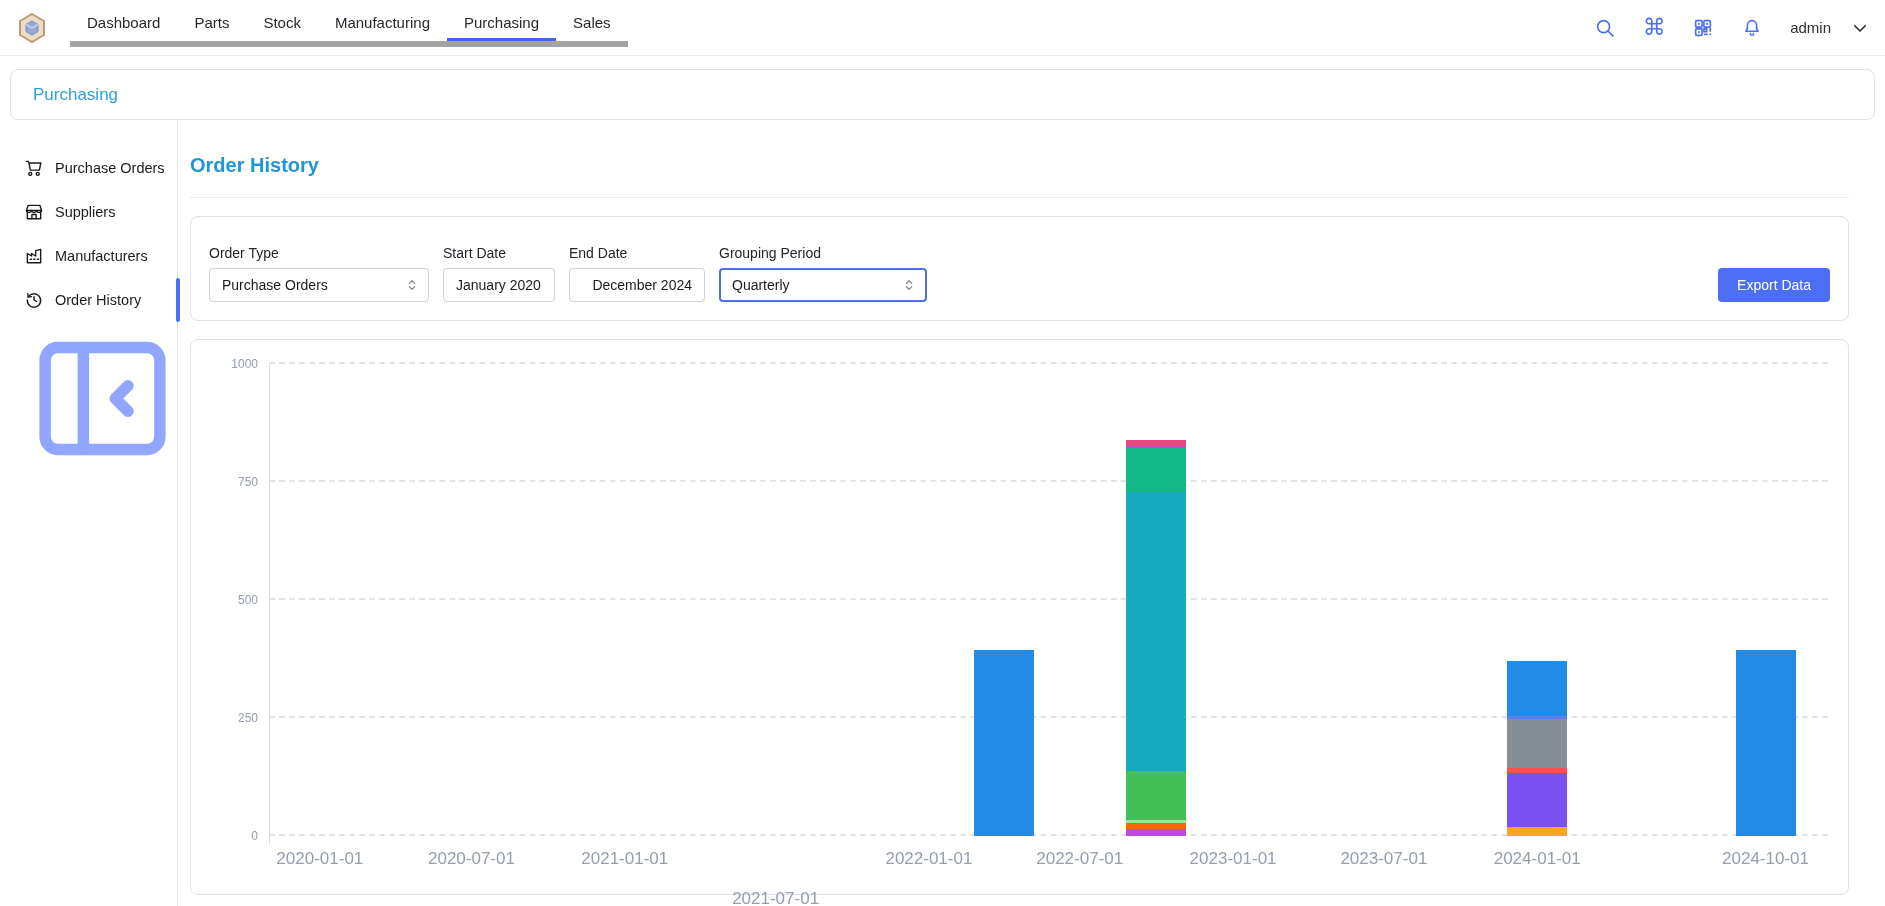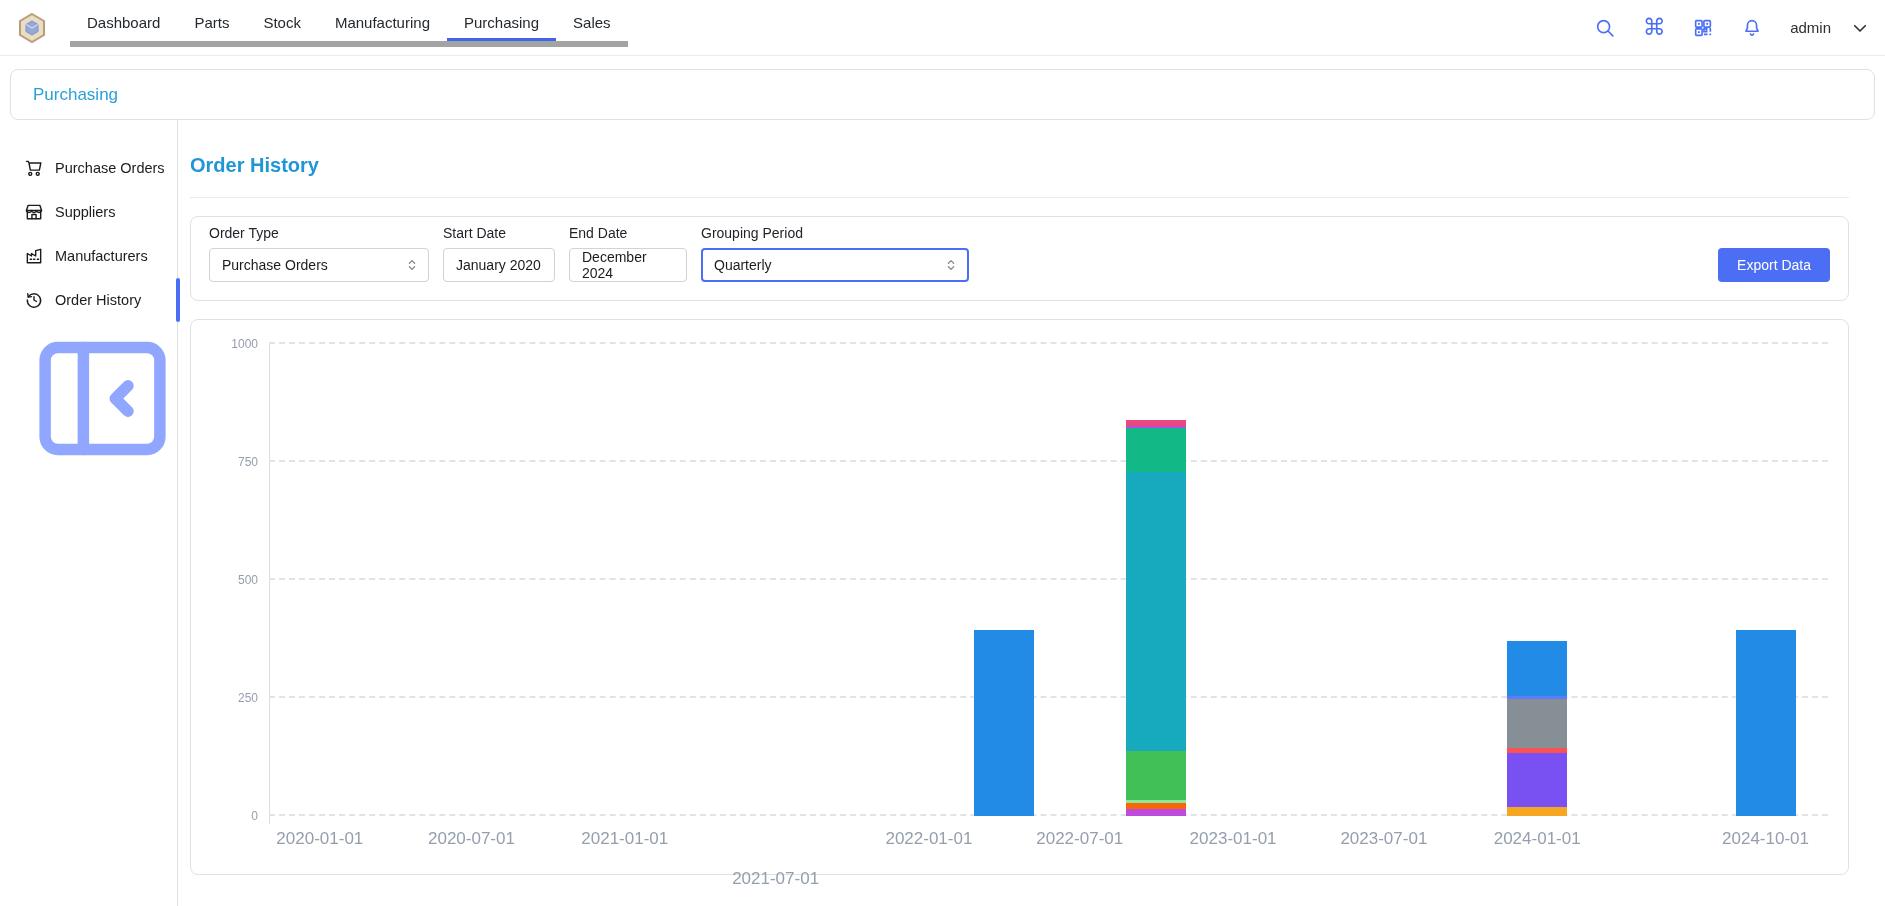--- a/index.html
+++ b/index.html
@@ -37,31 +37,31 @@
   .active-indicator { position:absolute; right:-2.5px; top:158px; width:4px; height:44px;
                       background:#4c6ef5; border-radius:2px; }
   .collapse-btn { margin:14px 0 0 2px; width:18px; height:18px; color:#91a7ff; cursor:pointer; }
 
   .main { flex:1; padding:24px 36px 0 12px; min-width:0; }
   .page-title { font-size:20px; color:#2196d6; margin:10px 0 20px 0; }
   .divider { border-top:1px solid #e9ecef; margin-right:0; }
 
   
   .filter-card { margin-top:18px; border:1px solid #dee2e6; border-radius:8px;
-                 padding:8px 18px 18px 18px; display:flex; align-items:flex-end; gap:14px; }
+                 padding:28px 18px 18px 18px; display:flex; align-items:flex-end; gap:14px; }
   .field { display:flex; flex-direction:column; }
   .field-label { font-size:14px; color:#212529; margin-bottom:7px; }
   .control { height:34px; border:1px solid #ced4da; border-radius:4px; background:#fff;
              font-size:14px; color:#1a1c1e; display:flex; align-items:center; padding:0 12px; }
   .select { position:relative; padding-right:32px; cursor:pointer; }
   .select .chevrons { position:absolute; right:9px; top:50%; transform:translateY(-50%);
                       width:14px; height:14px; color:#868e96; }
   .select.focused { border:2px solid #4c6ef5; padding-left:11px; }
-  .w-ordertype { width:220px; } .w-start { width:112px; } .w-end { width:118px;justify-content:flex-end; }
-  .w-grouping { width:268px; }
+  .w-ordertype { width:220px; } .w-start { width:112px; } .w-end { width:136px;justify-content:flex-end; }
+  .w-grouping { width:208px; }
   .filter-spacer { flex:1; }
   .export-btn { height:34px; padding:0 19px; background:#4c6ef5; border:none; border-radius:4px;
                 color:#fff; font-size:14px; font-family:inherit; cursor:pointer; }
 
   
   .chart-card { margin-top:18px; border:1px solid #dee2e6; border-radius:8px;
                 height:556px; position:relative; background:#fff; }
   .plot { position:absolute; left:78px; right:20px; top:24px; bottom:58px; }
   .yaxis-line { position:absolute; left:0; top:0; bottom:-8px; border-left:1px solid #d9dce1; }
   .gridline { position:absolute; left:0; right:0; height:0;

